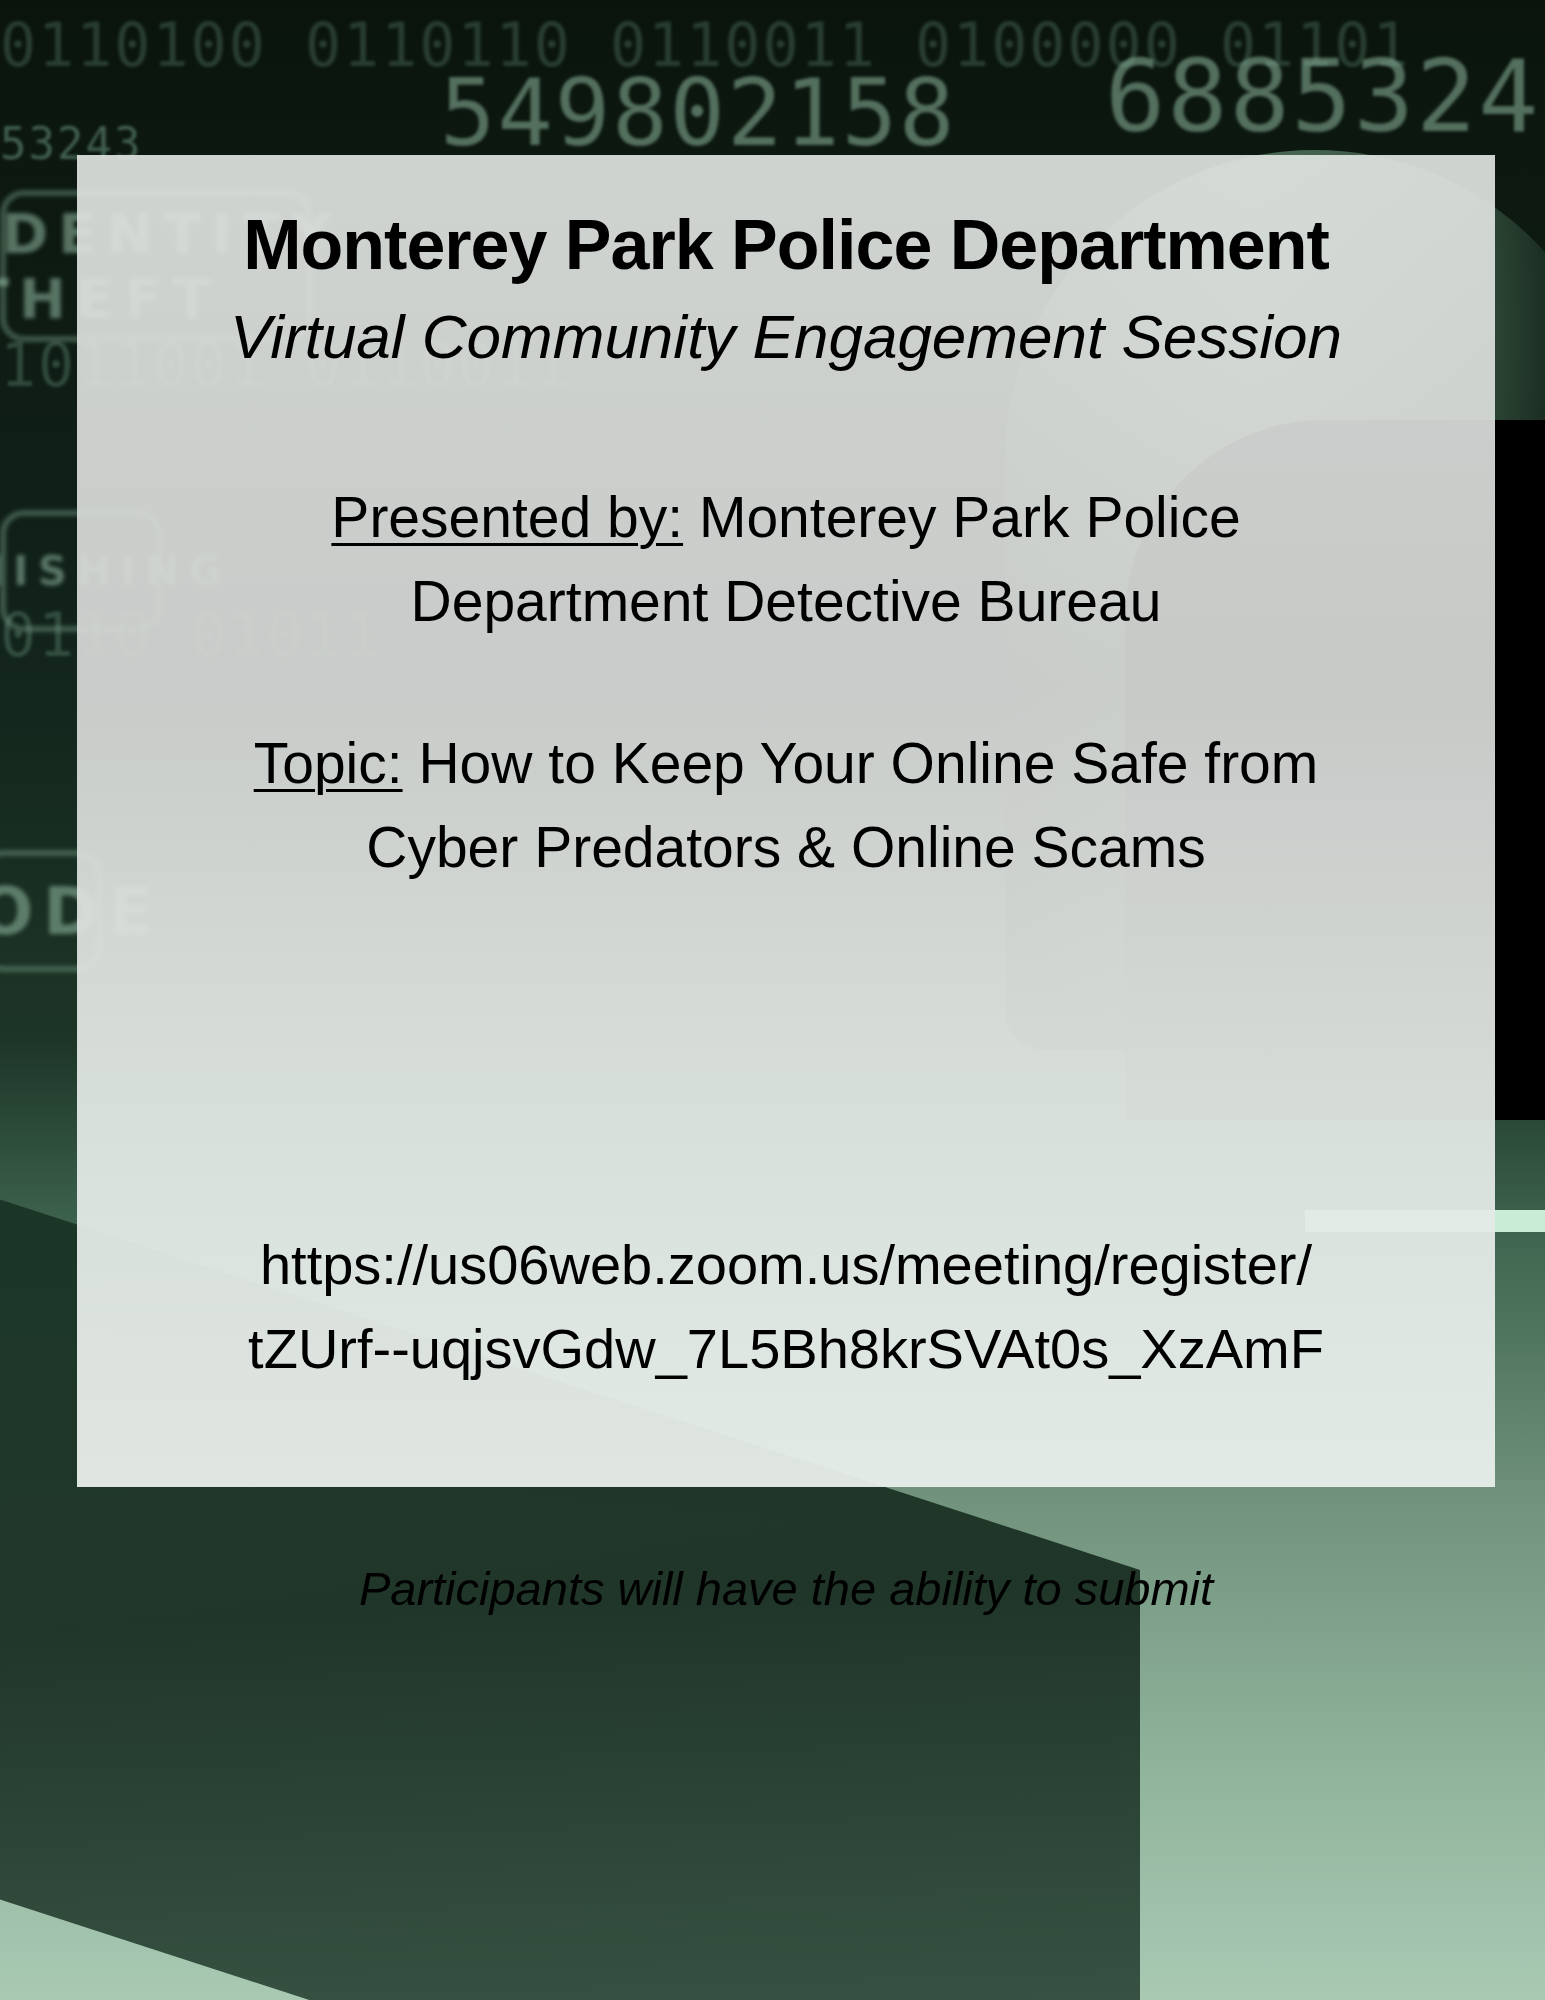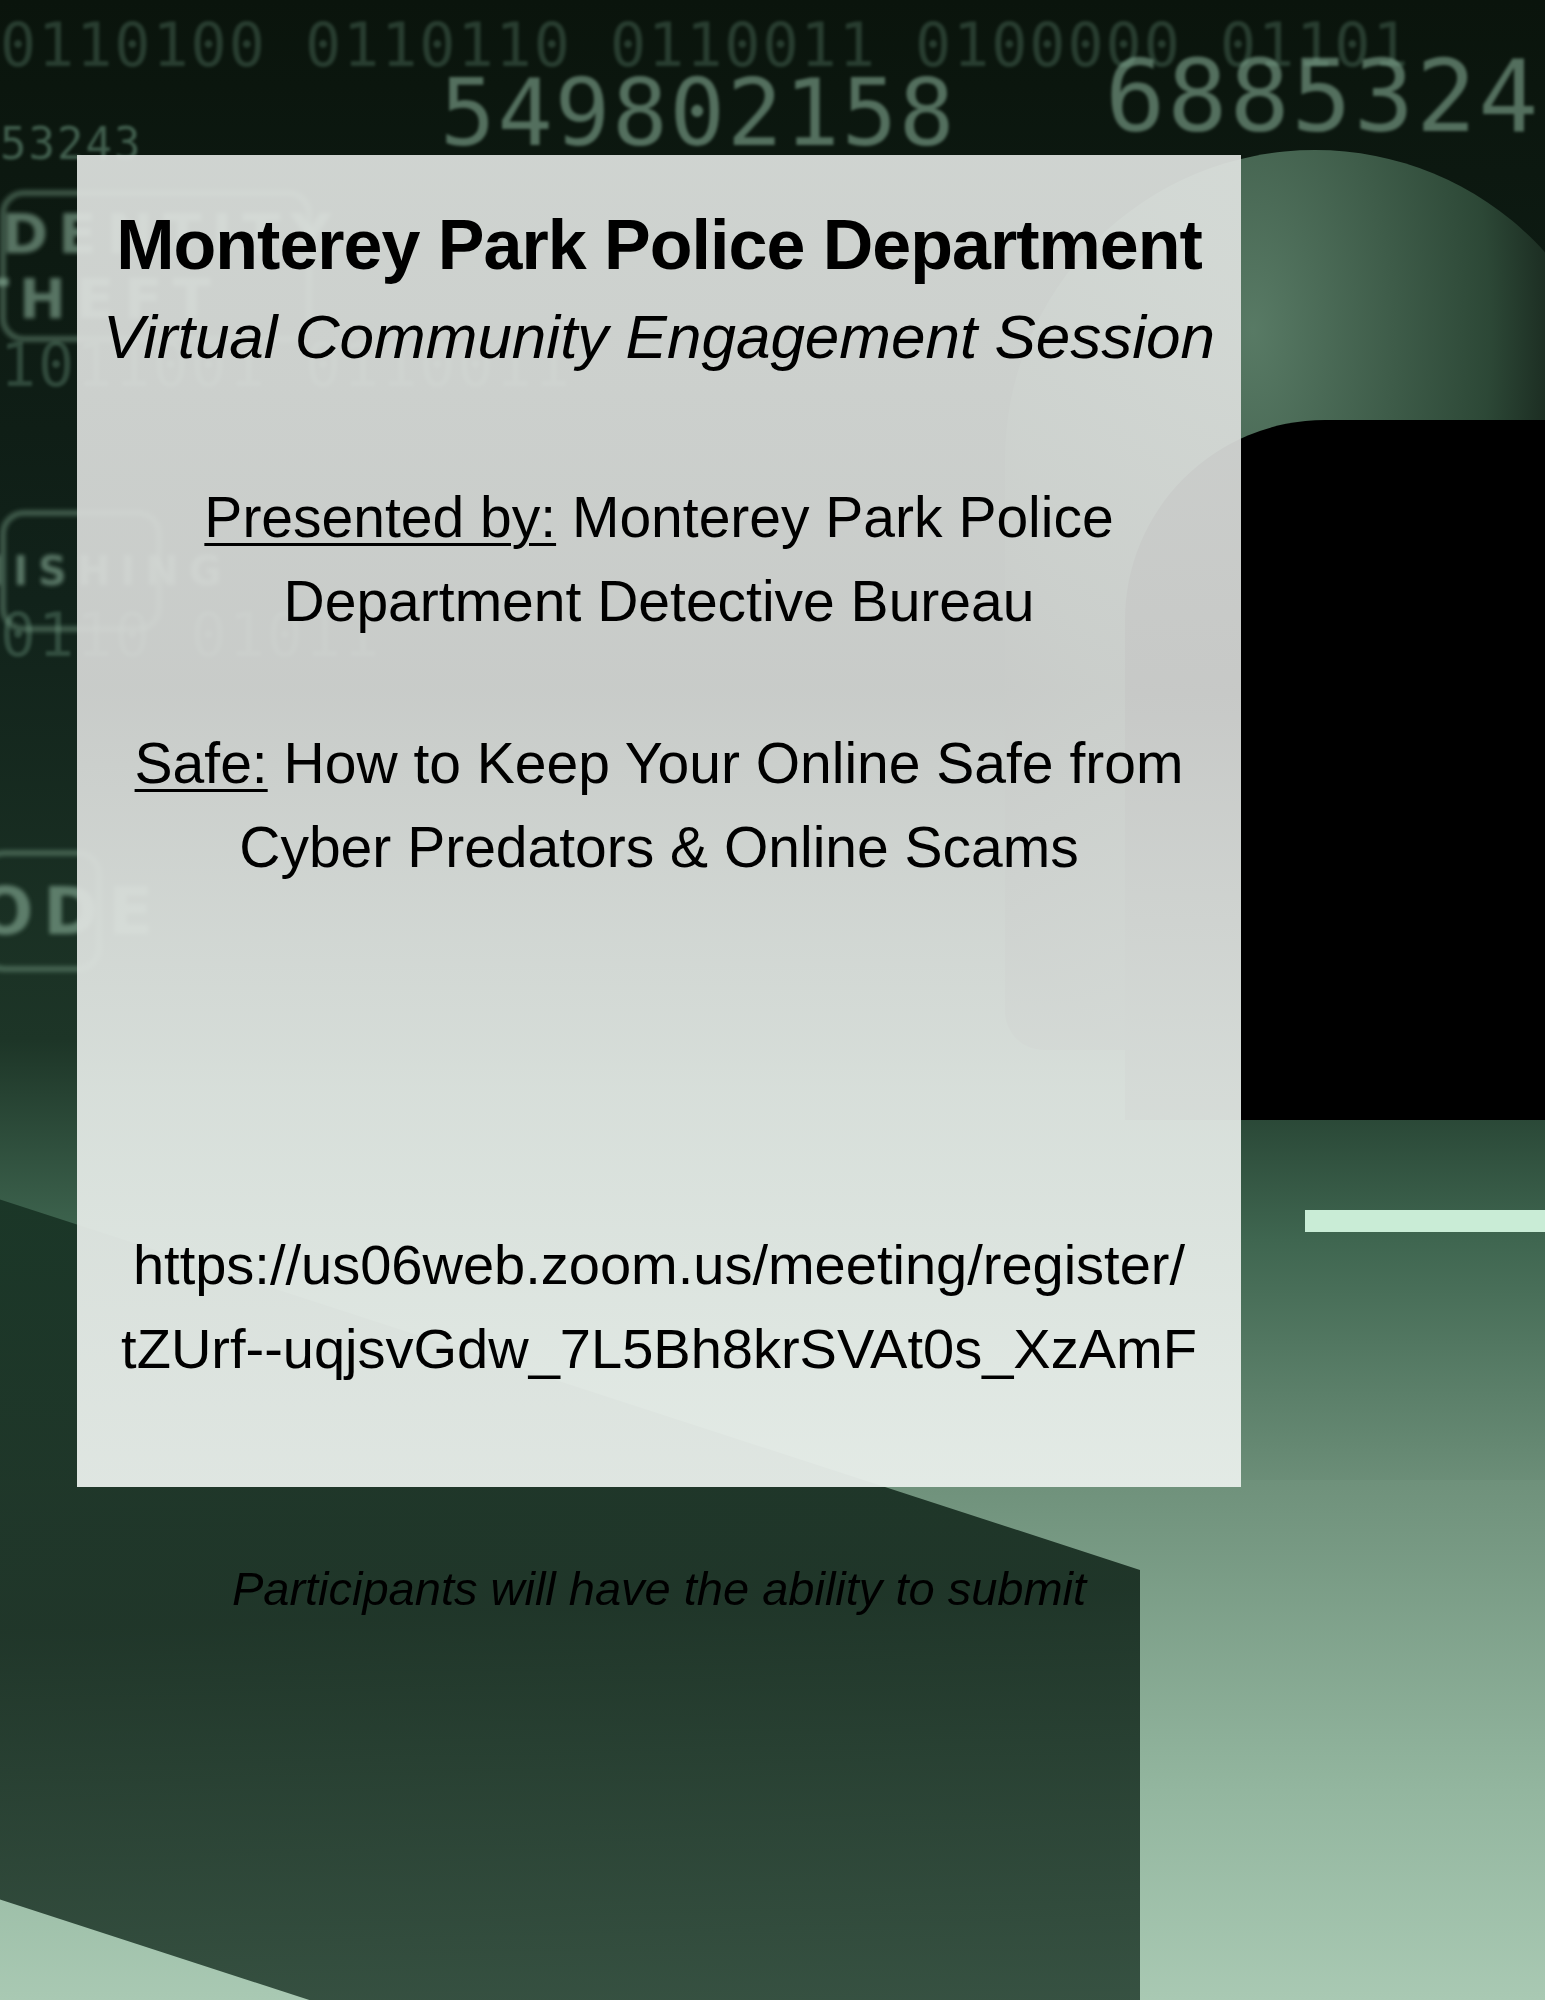--- a/index.html
+++ b/index.html
@@ -88,21 +88,21 @@
       bottom: 0;
       height: 520px;
       background: linear-gradient(180deg, #6f917b 0%, #93b69f 60%, #a9c9b3 100%);
     }
 
     
     .panel {
       position: absolute;
       left: 77px;
       top: 155px;
-      width: 1164px;
+      width: 1418px;
       height: 1332px;
       background: linear-gradient(180deg, rgba(222,226,223,0.93) 0%, rgba(214,216,214,0.93) 40%, rgba(226,232,228,0.94) 70%, rgba(233,239,235,0.95) 100%);
       color: #000;
       text-align: center;
       box-sizing: border-box;
     }
     .title {
       position: absolute;
       left: 0;
       right: 0;
@@ -186,21 +186,21 @@
 
   <div class="block b-presented">
     <div>
       <span class="lbl">Presented by:</span><span> Monterey Park Police</span>
     </div>
     <div>Department Detective Bureau</div>
   </div>
 
   <div class="block b-topic">
     <div>
-      <span class="lbl">Safe:</span><span> How to Keep Your Online Safe from</span>
+      <span class="lbl">Topic:</span><span> How to Keep Your Online Safe from</span>
     </div>
     <div>Cyber Predators &amp; Online Scams</div>
   </div>
 
 
   <div class="block b-register">
     <span class="reg-link">https://us06web.zoom.us/meeting/register/</span>
     <span class="reg-link">tZUrf--uqjsvGdw_7L5Bh8krSVAt0s_XzAmF</span>
   </div>
 

